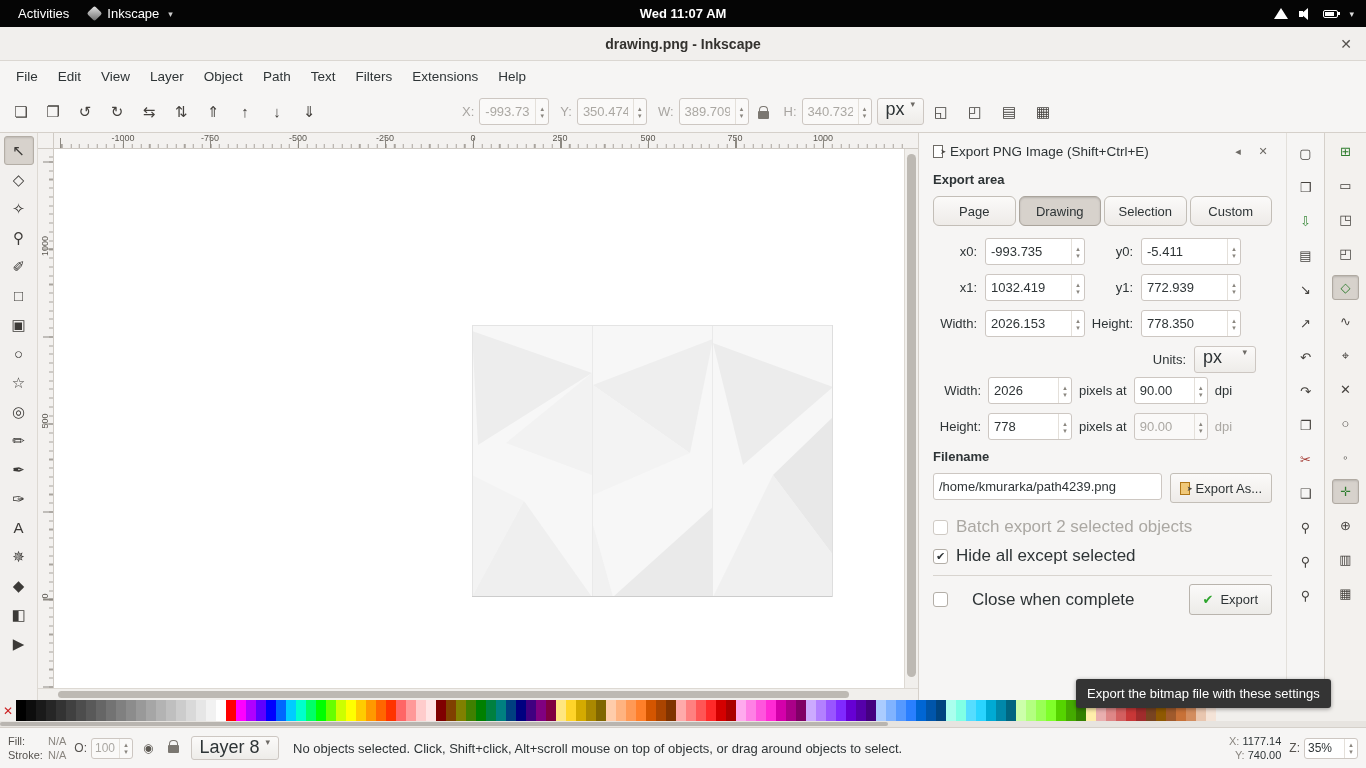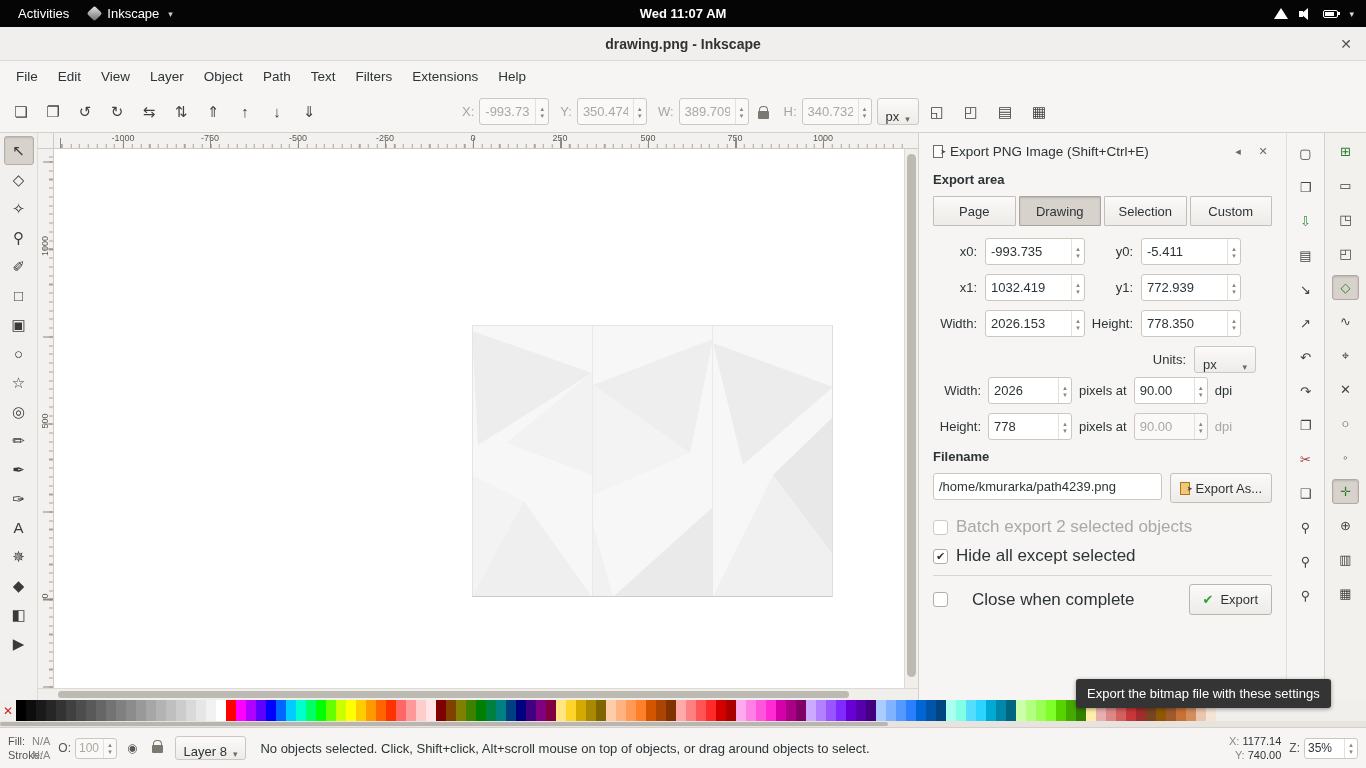--- a/index.html
+++ b/index.html
@@ -40,21 +40,21 @@
 .cmd-fields{display:flex;align-items:center;gap:5px;margin-left:130px}
 .flab{font-size:13px;color:#a8a5a1;margin-left:6px}
 .entry{display:inline-flex;align-items:center;background:#fff;border:1px solid #cdc7c2;border-radius:3px;height:27px;overflow:hidden}
 .entry input{border:none;outline:none;width:100%;font-size:13px;padding:0 5px;color:#2e3436;background:transparent}
 .entry.dis{background:#faf9f8}
 .entry.dis input{color:#aba8a3}
 .spin{display:flex;flex-direction:column;align-items:center;justify-content:center;width:13px;align-self:stretch;border-left:1px solid #e4e0da;color:#8a867f;font-size:7px;line-height:7px;flex:none}
 .spin::before{content:"▴"}
 .spin::after{content:"▾"}
 .w70{width:70px}.w86{width:100px}.w84{width:84px}.w74{width:74px}
-.dd{display:inline-flex;align-items:flex-end;justify-content:space-between;gap:6px;height:27px;padding:0 8px;border:1px solid #cdc7c2;border-radius:3px;background:linear-gradient(#fbfaf9,#eeece9);font-size:13px;color:#2e3436}
+.dd{display:inline-flex;align-items:flex-start;justify-content:space-between;gap:6px;height:27px;padding:0 8px;border:1px solid #cdc7c2;border-radius:3px;background:linear-gradient(#fbfaf9,#eeece9);font-size:18px;color:#2e3436}
 .dd::after{content:"▾";font-size:9px;color:#6d6a65}
 .lockico{position:relative;width:11px;height:8px;background:#7b7771;border-radius:1px;margin:6px 4px 0}
 .lockico::before{content:"";position:absolute;left:1.5px;top:-5px;width:7px;height:5px;border:1.5px solid #7b7771;border-bottom:none;border-radius:4px 4px 0 0}
 .cmd-toggles{margin-left:auto;margin-right:306px;display:flex;gap:4px}
 
 
 .main{position:absolute;top:133px;left:0;width:100%;height:567px;display:flex}
 .toolbox{width:38px;flex:none;background:#f2f0ee;border-right:1px solid #ddd9d3;display:flex;flex-direction:column;align-items:center;padding-top:3px}
 .toolbtn{width:30px;height:29px;flex:none;display:flex;align-items:center;justify-content:center;border:1px solid transparent;border-radius:3px}
 .toolbtn .tglyph{font-size:15px;color:#3c3a37}
@@ -90,21 +90,21 @@
 .panel{width:368px;flex:none;background:#f6f5f4;border-left:1px solid #d5d0ca;padding:9px 14px 0;overflow:hidden}
 .panel-head{display:flex;align-items:center;gap:7px;margin-bottom:12px}
 .mini-doc{position:relative;width:10px;height:13px;border:1px solid #6d6a65;background:#fff;flex:none}
 .mini-doc::after{content:"➤";position:absolute;right:-4px;top:2px;font-size:7px;color:#4a4743}
 .panel-title{font-size:13.5px;color:#2e3436;flex:1;white-space:nowrap;overflow:hidden}
 .phbtn{width:18px;height:18px;border:none;background:transparent;color:#6d6a65;font-size:11px;display:flex;align-items:center;justify-content:center;flex:none}
 .phbtn.collapse::before{content:"◂"}
 .phbtn.close::before{content:"✕"}
 .sec-label{font-weight:bold;font-size:13px;color:#2e3436;margin:6px 0 9px}
 .area-btns{display:flex;gap:3px;margin-bottom:12px}
-.area-btn{flex:1;height:30px;border:1px solid #c3beb7;border-radius:1px;background:linear-gradient(#fbfaf9,#eeebe8);font-size:13px;color:#2e3436}
+.area-btn{flex:1;height:30px;border:1px solid #c3beb7;border-radius:6px;background:linear-gradient(#fbfaf9,#eeebe8);font-size:13px;color:#2e3436}
 .area-btn.active{background:#d7d2cc;box-shadow:inset 0 1px 2px rgba(0,0,0,.15);border-color:#aaa49c}
 .coord-row{display:flex;align-items:center;margin-bottom:9px}
 .coord-row .lab{width:52px;text-align:right;padding-right:8px;font-size:13px}
 .coord-row .lab2{width:56px;text-align:right;padding-right:8px;font-size:13px}
 .units-row{display:flex;align-items:center;justify-content:flex-end;gap:8px;margin:2px 16px 4px 0}
 .isz-row{display:flex;align-items:center;margin-bottom:9px;gap:7px}
 .isz-row .lab{width:48px;text-align:right;font-size:13px;flex:none}
 .isz-row .mid{font-size:13px;color:#2e3436}
 .isz-row .mid.dim,.lab.dim,.dimtx{color:#aba8a3}
 .fn-row{display:flex;gap:8px;margin-bottom:14px}
@@ -134,21 +134,21 @@
 .pal-x::before{content:"✕";font-weight:bold}
 .palette{display:flex;overflow:hidden;flex:1}
 .swatch{width:10px;flex:none;height:100%}
 .pal-scroll{position:absolute;top:721px;left:0;width:100%;height:6px;background:#e7e4e0;position:absolute}
 .pal-scroll .thumb{position:absolute;left:0;top:1px;bottom:1px;width:65%;background:#b9b5b0;border-radius:3px}
 
 
 .statusbar{position:absolute;top:727px;left:0;width:100%;height:41px;background:#f6f5f4;border-top:1px solid #d5d0ca;display:flex;align-items:center;gap:8px;padding:0 8px}
 .fs-block{display:flex;flex-direction:column;font-size:11px;line-height:14px;color:#55524e}
 .fs-block .row{display:flex}
-.fs-block .l{width:24px}
+.fs-block .l{width:40px}
 .fs-block .v{color:#8a8680}
 .op-group{display:flex;align-items:center;gap:4px}
 .op-label{font-size:12px;color:#55524e}
 .s-entry{height:21px}
 .s-entry input{font-size:12px;padding:0 3px}
 .eye{font-size:12px;color:#5c5852;padding:0 2px}
 .layer-dd{height:24px}
 .status-msg{flex:1;font-size:13px;color:#2e3436;white-space:nowrap;overflow:hidden;text-overflow:ellipsis;padding-left:6px}
 .xy-block{display:flex;flex-direction:column;font-size:11px;line-height:14px;text-align:right;color:#2e3436;flex:none}
 .xy-block .xl{color:#8a8680;margin-right:3px}

